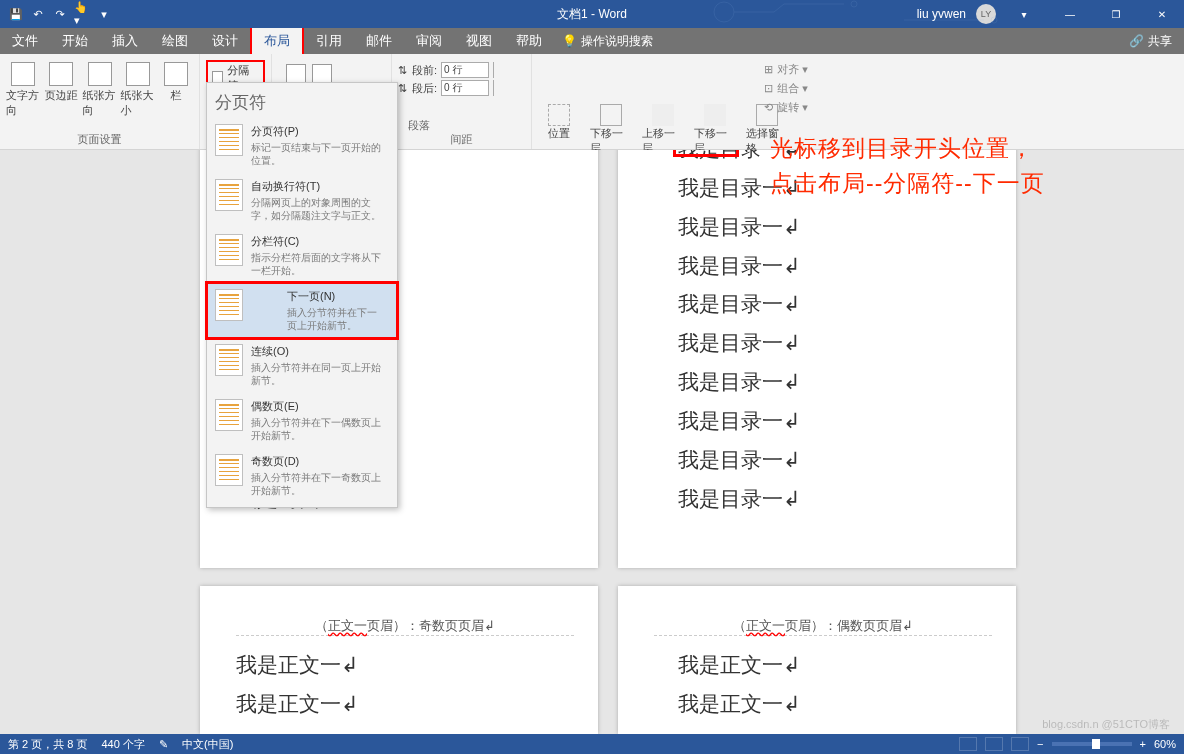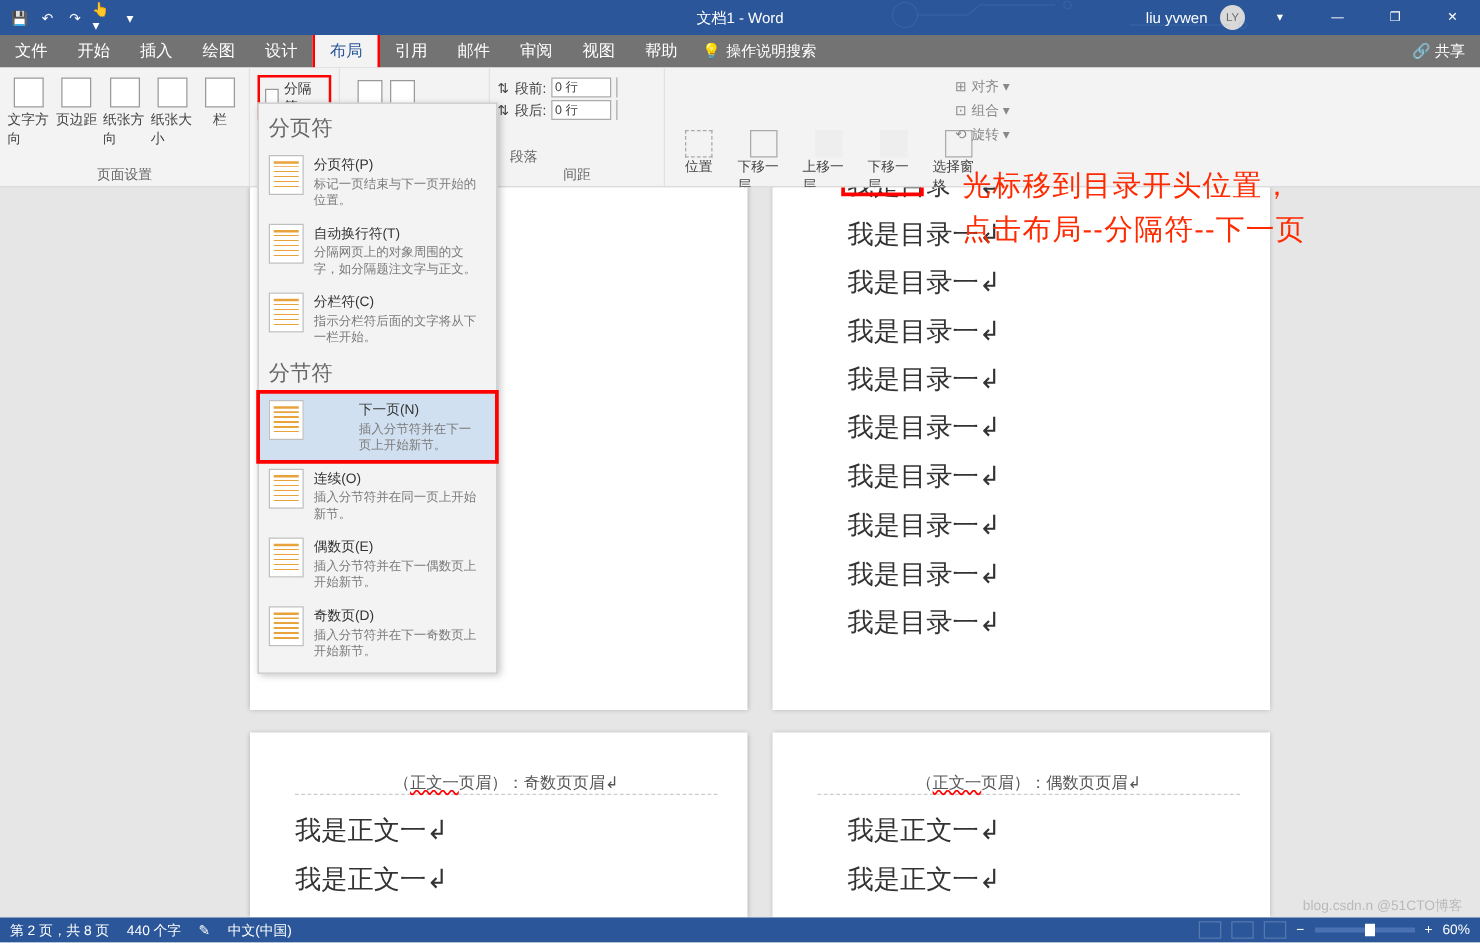--- a/index.html
+++ b/index.html
@@ -228,21 +228,20 @@
         <div class="dd-desc">分隔网页上的对象周围的文字，如分隔题注文字与正文。</div>
       </div>
     </div>
   <div class="dropdown-item">
       <div class="dd-icon"></div>
       <div class="dd-text">
         <div class="dd-title">分栏符(C)</div>
         <div class="dd-desc">指示分栏符后面的文字将从下一栏开始。</div>
       </div>
     </div>
-  <div class="dropdown-header">分节符</div>
   <div class="dropdown-item highlighted">
       <div class="dd-icon"></div>
       <div class="dd-text">
         <div class="dd-title">下一页(N)</div>
         <div class="dd-desc">插入分节符并在下一页上开始新节。</div>
       </div>
     </div>
   <div class="dropdown-item">
       <div class="dd-icon"></div>
       <div class="dd-text">

